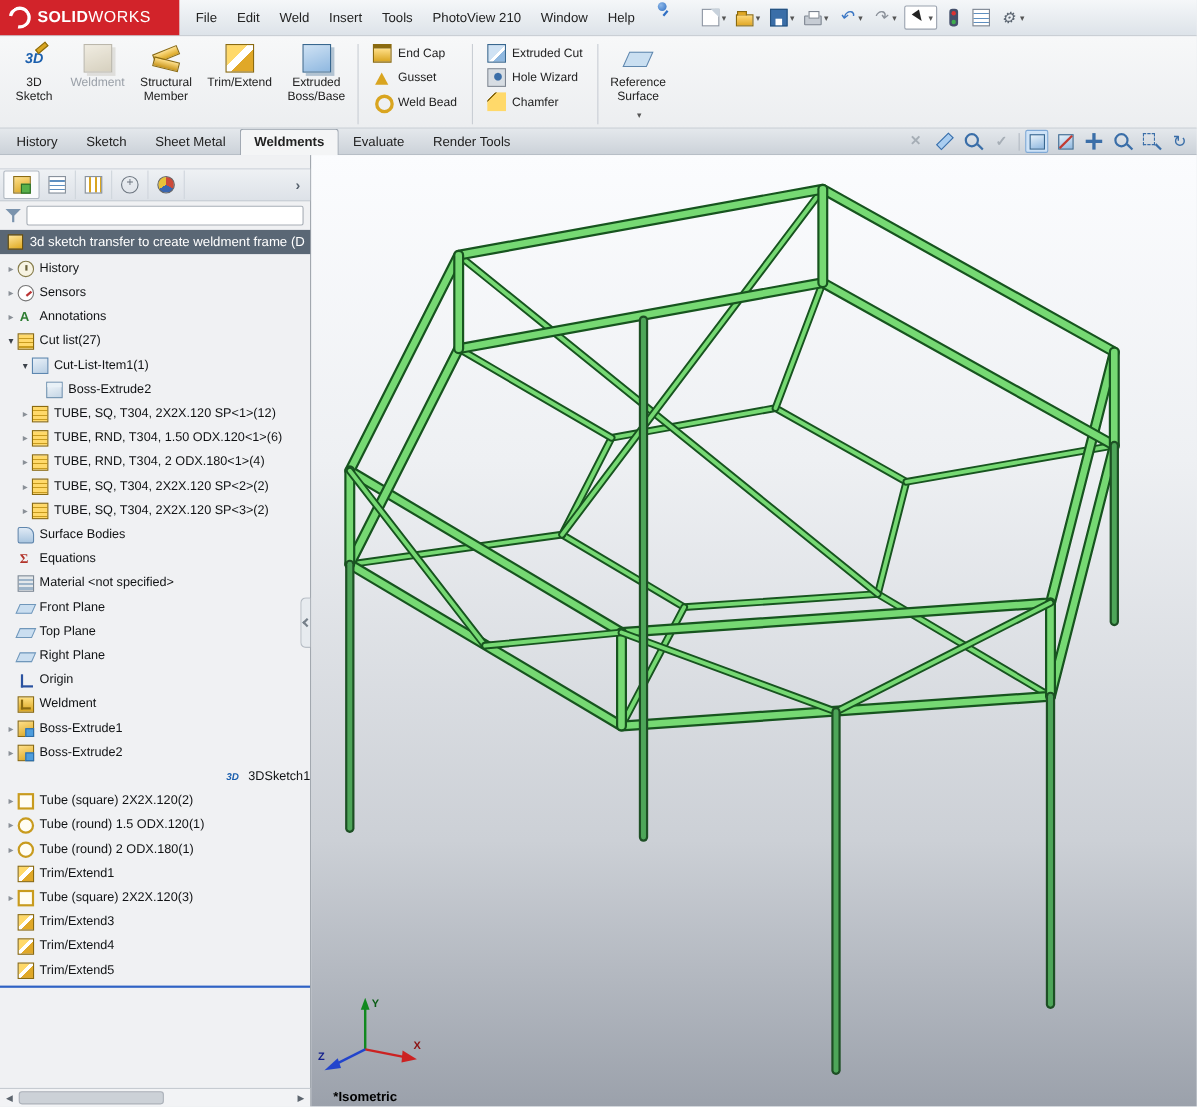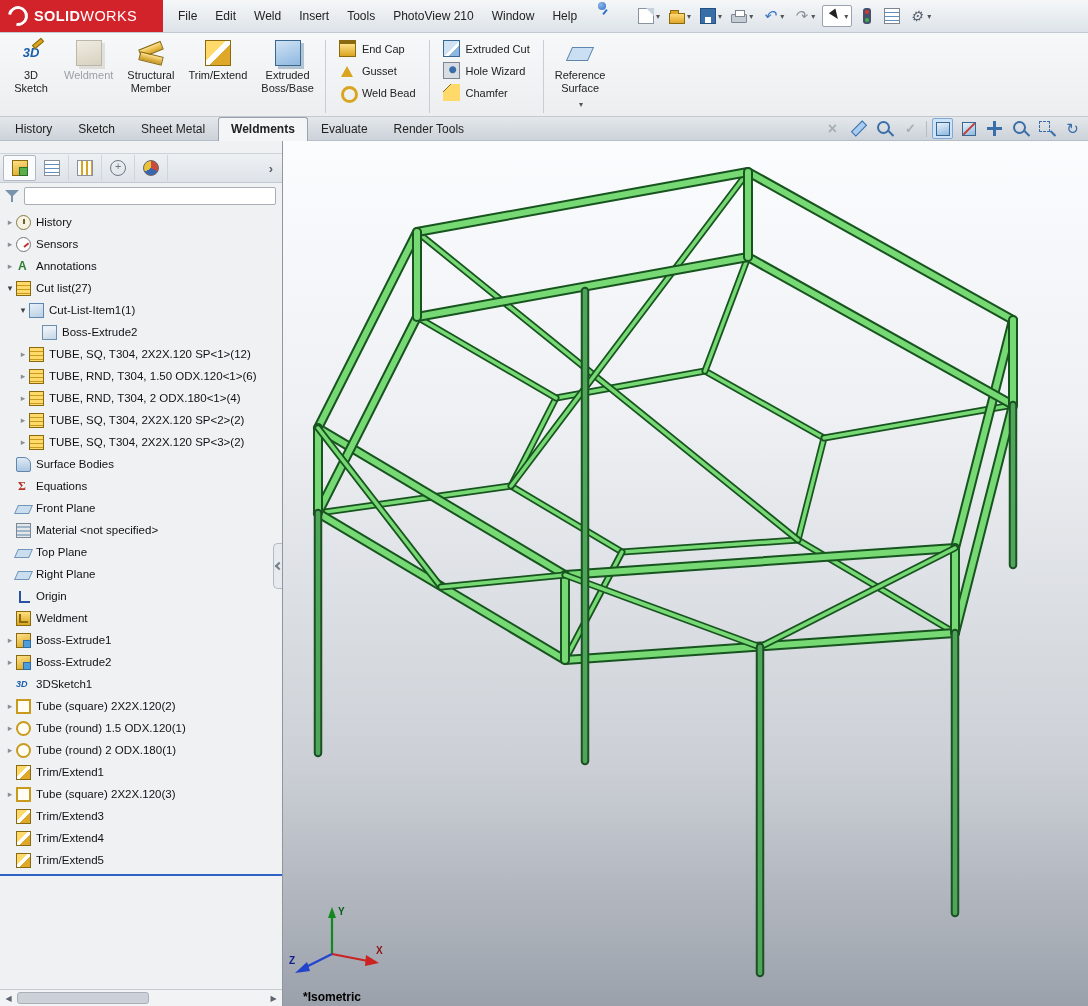--- a/index.html
+++ b/index.html
@@ -407,20 +407,24 @@
         </span>
         <span class="ttab">
           <i class="tti displaymanager-tab-icon"></i>
         </span>
         <span class="ttab-flyout">›</span>
       </div>
     <div id="filter-row">
       <span class="filter-funnel-icon"></span>
       <input id="filter-input" value="" style="">
     </div>
+    <div id="doc-row">
+      <i class="tic part-icon"></i>
+      <span>3d sketch transfer to create weldment frame  (D</span>
+    </div>
     <div id="tree">
         <div class="trow" style="padding-left: 4px;">
           <span class="tarrow">▸</span>
           <i class="tic history-icon"></i>
           <span class="tlabel">History</span>
         </div>
         <div class="trow" style="padding-left: 4px;">
           <span class="tarrow">▸</span>
           <i class="tic sensors-icon"></i>
           <span class="tlabel">Sensors</span>
@@ -475,30 +479,30 @@
           <i class="tic surface-bodies-icon"></i>
           <span class="tlabel">Surface Bodies</span>
         </div>
         <div class="trow" style="padding-left: 4px;">
           <span class="tarrow"></span>
           <i class="tic equations-icon"></i>
           <span class="tlabel">Equations</span>
         </div>
         <div class="trow" style="padding-left: 4px;">
           <span class="tarrow"></span>
+          <i class="tic material-icon"></i>
+          <span class="tlabel">Material &lt;not specified&gt;</span>
+        </div>
+        <div class="trow" style="padding-left: 4px;">
+          <span class="tarrow"></span>
           <i class="tic plane-icon"></i>
           <span class="tlabel">Front Plane</span>
         </div>
         <div class="trow" style="padding-left: 4px;">
           <span class="tarrow"></span>
-          <i class="tic material-icon"></i>
-          <span class="tlabel">Material &lt;not specified&gt;</span>
-        </div>
-        <div class="trow" style="padding-left: 4px;">
-          <span class="tarrow"></span>
           <i class="tic plane-icon"></i>
           <span class="tlabel">Top Plane</span>
         </div>
         <div class="trow" style="padding-left: 4px;">
           <span class="tarrow"></span>
           <i class="tic plane-icon"></i>
           <span class="tlabel">Right Plane</span>
         </div>
         <div class="trow" style="padding-left: 4px;">
           <span class="tarrow"></span>
@@ -513,21 +517,21 @@
         <div class="trow" style="padding-left: 4px;">
           <span class="tarrow">▸</span>
           <i class="tic boss-extrude-icon"></i>
           <span class="tlabel">Boss-Extrude1</span>
         </div>
         <div class="trow" style="padding-left: 4px;">
           <span class="tarrow">▸</span>
           <i class="tic boss-extrude-icon"></i>
           <span class="tlabel">Boss-Extrude2</span>
         </div>
-        <div class="trow" style="padding-left: 4px;">
+        <div class="trow" style="padding-left: 4px; justify-content: flex-end;">
           <span class="tarrow"></span>
           <i class="tic sketch3d-feature-icon"></i>
           <span class="tlabel">3DSketch1</span>
         </div>
         <div class="trow" style="padding-left: 4px;">
           <span class="tarrow">▸</span>
           <i class="tic tube-square-icon"></i>
           <span class="tlabel">Tube (square) 2X2X.120(2)</span>
         </div>
         <div class="trow" style="padding-left: 4px;">

